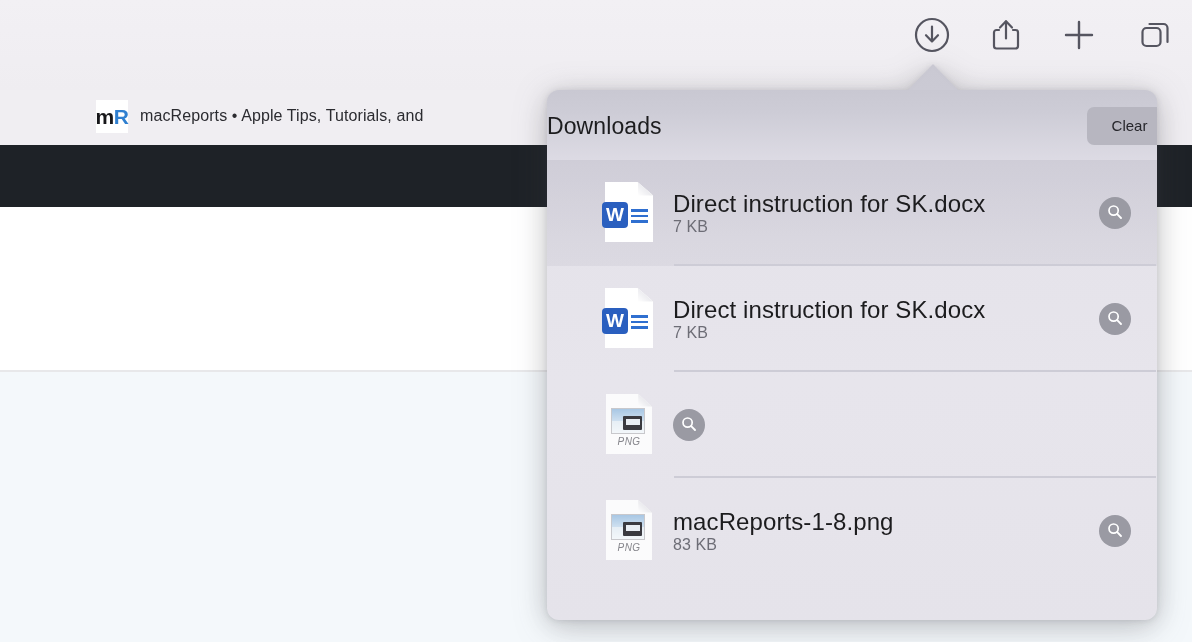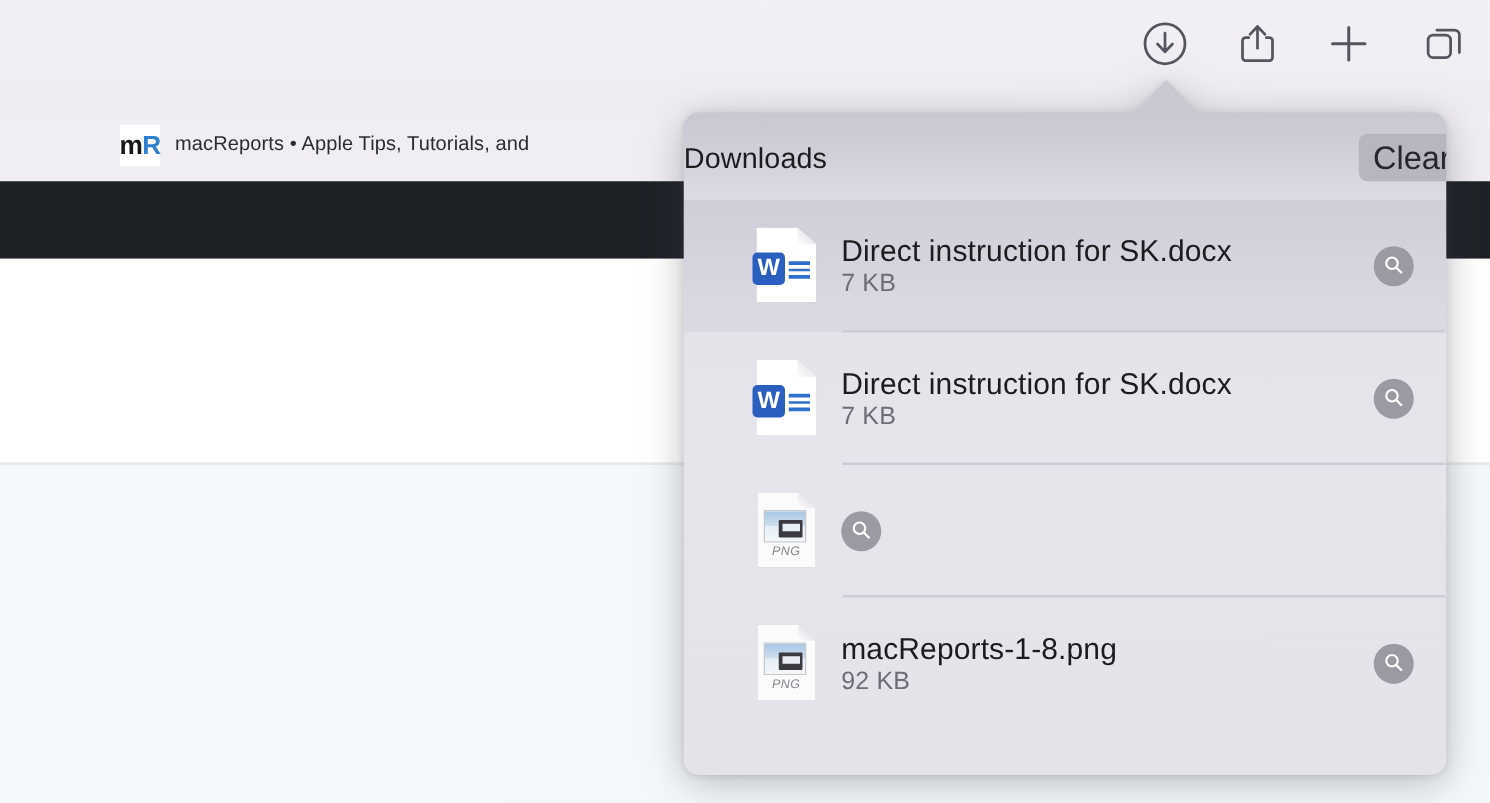--- a/index.html
+++ b/index.html
@@ -172,21 +172,21 @@
   }
   #clear-button {
     position: absolute;
     left: 540px; top: 17px;
     width: 85px; height: 38px;
     border-radius: 7px;
     background: #b7b6c0;
     border: none;
     color: #26262b;
     font-family: "Liberation Sans", sans-serif;
-    font-size: 26px;
+    font-size: 15px;
     line-height: 38px;
     text-align: center;
     cursor: default;
     padding: 0;
   }
 
   
   #downloads-list {
     position: absolute;
     left: 0; top: 70px;
@@ -227,21 +227,21 @@
   }
   .file-name {
     font-size: 24px;
     color: #1c1c1e;
     letter-spacing: 0.1px;
     white-space: nowrap;
     overflow: hidden;
     text-overflow: ellipsis;
   }
   .file-size {
-    font-size: 20px;
+    font-size: 16px;
     color: #6d6d76;
     letter-spacing: 0.1px;
   }
   .reveal-button {
     flex: 0 0 auto;
     width: 32px; height: 32px;
     border-radius: 50%;
     background: #9a9aa3;
     margin-right: 26px;
     display: flex;
@@ -501,21 +501,21 @@
           <div class="pngicon-fold"></div>
           <div class="pngicon-thumb">
             <div class="sky"></div>
             <div class="ground"></div>
             <div class="device"></div>
           </div>
           <div class="pngicon-label">PNG</div>
         </div>
         <div class="file-text">
           <div class="file-name">macReports-1-8.png</div>
-          <div class="file-size">92 KB</div>
+          <div class="file-size">83 KB</div>
         </div>
         <button class="reveal-button">
           <span>
             <svg width="18" height="18" viewBox="0 0 18 18" fill="none">
               <circle cx="7.6" cy="7.6" r="4.6" stroke="#ffffff" stroke-width="1.7"></circle>
               <path d="M11.2 11.2 L15 15" stroke="#ffffff" stroke-width="1.9" stroke-linecap="round"></path>
             </svg>
           </span>
         </button>
       </div>

